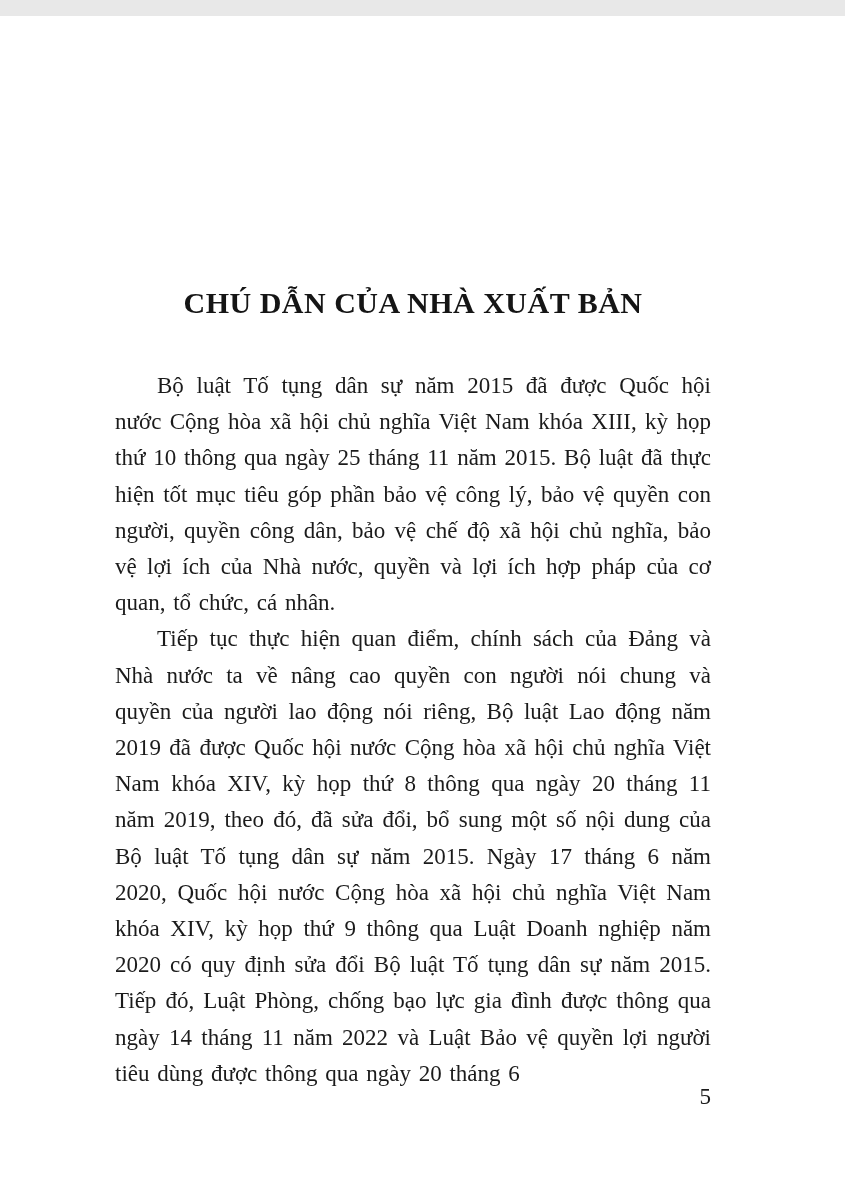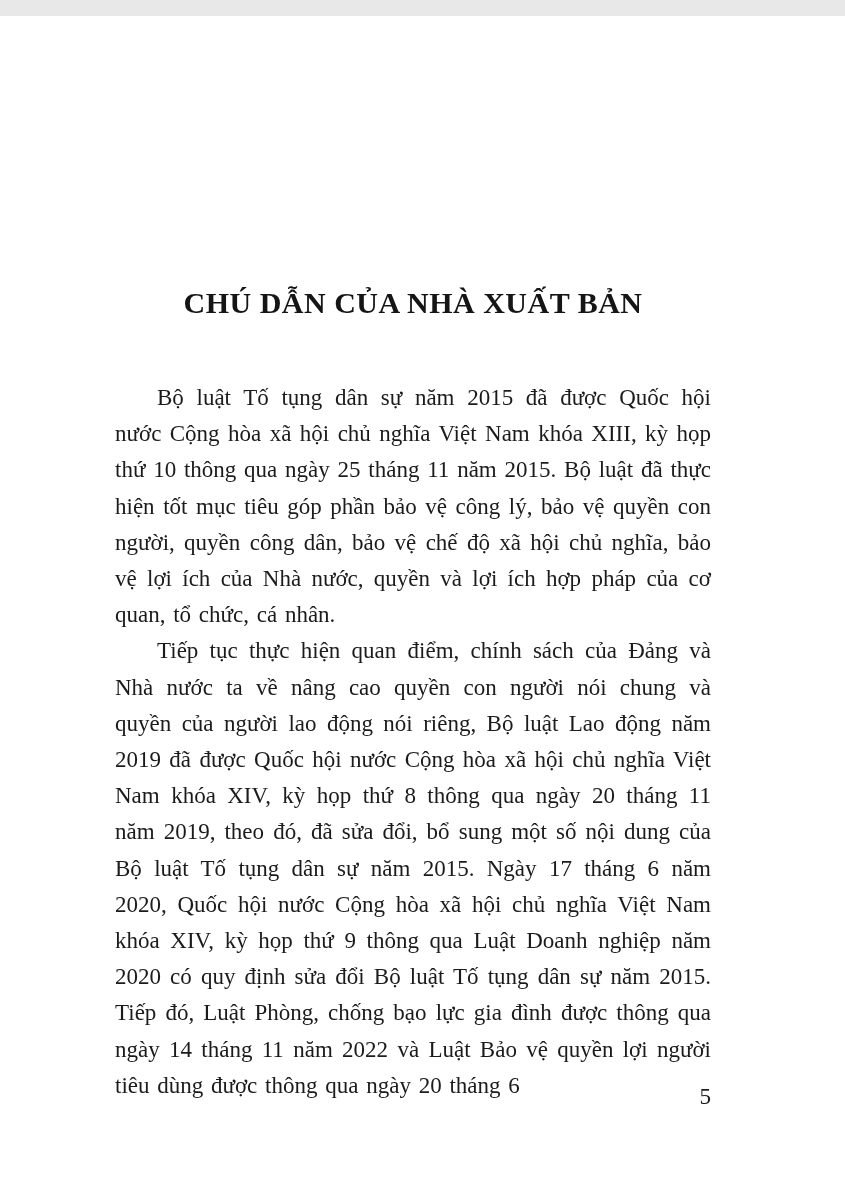--- a/index.html
+++ b/index.html
@@ -23,21 +23,21 @@
     left: 115px;
     width: 596px;
     text-align: center;
     font-size: 30px;
     font-weight: bold;
     letter-spacing: 0.5px;
     color: #151515;
   }
   .body-block {
     position: absolute;
-    top: 364px;
+    top: 352px;
     left: 115px;
     width: 596px;
   }
   .body-block p {
     margin: 0;
     text-align: justify;
     text-indent: 42px;
     font-size: 23px;
     line-height: 36.2px;
     word-spacing: 2px;

